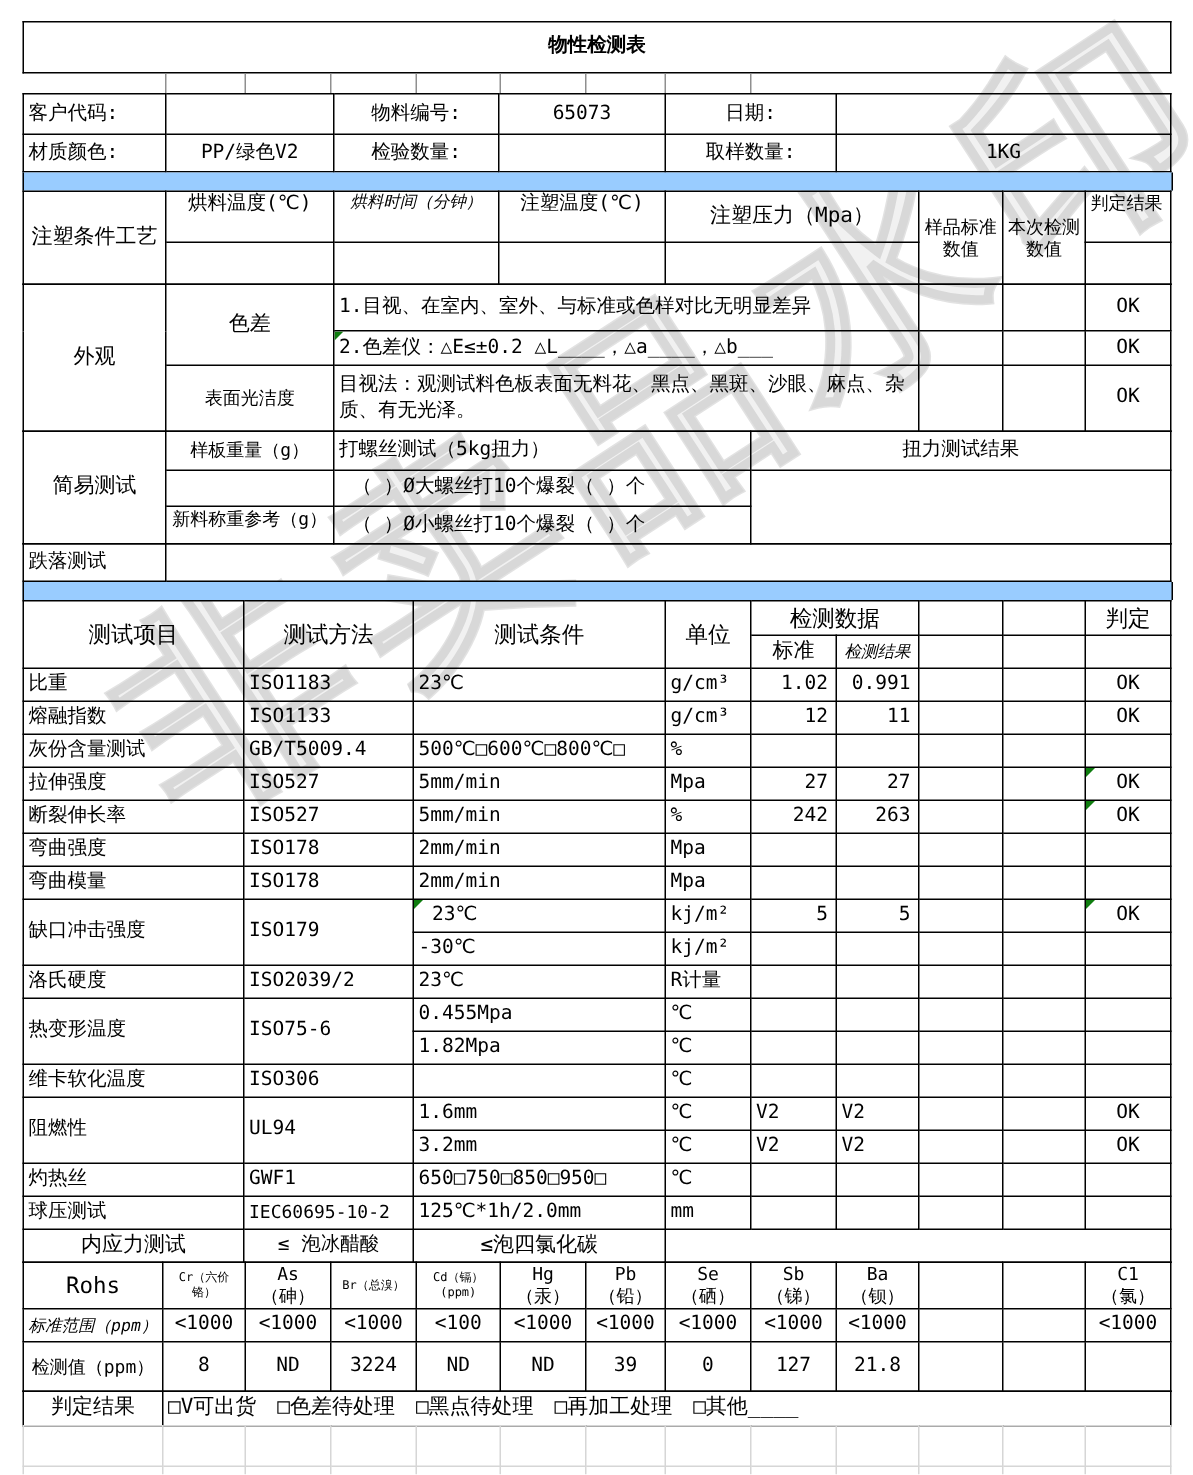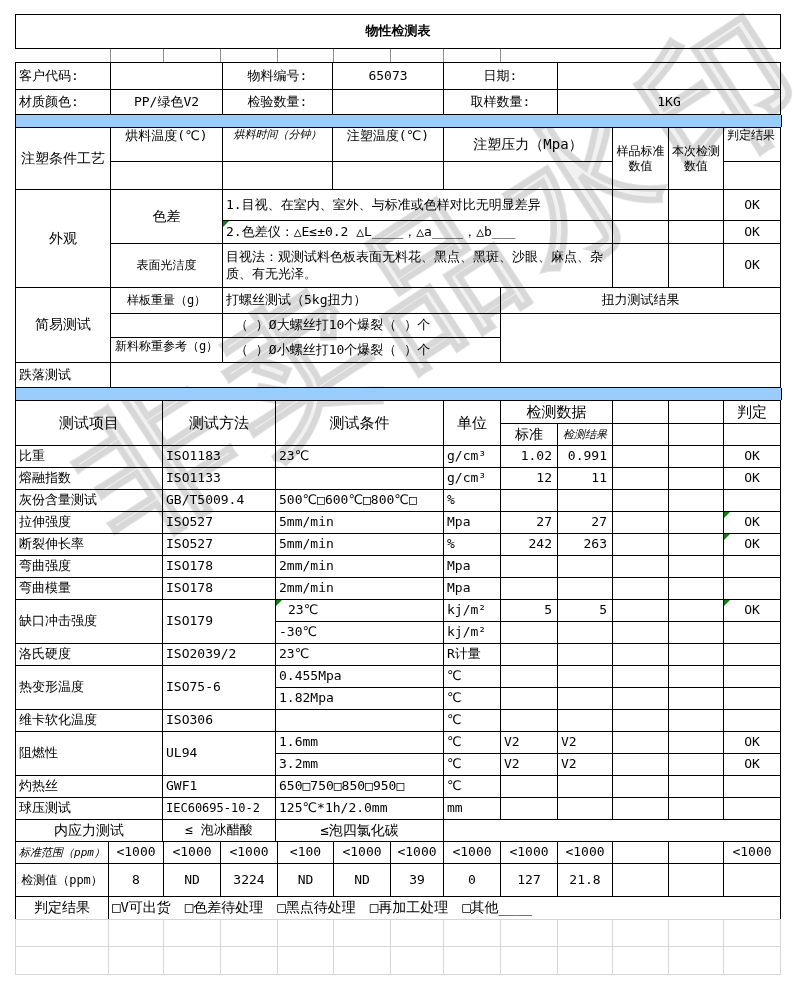--- a/index.html
+++ b/index.html
@@ -431,20 +431,35 @@
           <col style="width:57px">
           <col style="width:53px">
           <col style="width:57px">
           <col style="width:57px">
           <col style="width:55px">
           <col style="width:56px">
           <col style="width:55px">
           <col style="width:57px">
         </colgroup>
       <tbody>
+          <tr style="height:22px">
+        <td class="c s15">Rohs</td>
+        <td class="c s8">Cr（六价铬）</td>
+        <td class="c s12">As（砷）</td>
+        <td class="c s8">Br（总溴）</td>
+        <td class="c s8">Cd（镉）(ppm)</td>
+        <td class="c s12">Hg（汞）</td>
+        <td class="c s12">Pb（铅）</td>
+        <td class="c s12">Se（硒）</td>
+        <td class="c s12">Sb（锑）</td>
+        <td class="c s12">Ba（钡）</td>
+        <td></td>
+        <td></td>
+        <td class="c s12">C1（氯）</td>
+      </tr>
       <tr style="height:22px">
         <td class="c s11">标准范围（ppm）</td>
         <td class="c">&lt;1000</td>
         <td class="c">&lt;1000</td>
         <td class="c">&lt;1000</td>
         <td class="c">&lt;100</td>
         <td class="c">&lt;1000</td>
         <td class="c">&lt;1000</td>
         <td class="c">&lt;1000</td>
         <td class="c">&lt;1000</td>

